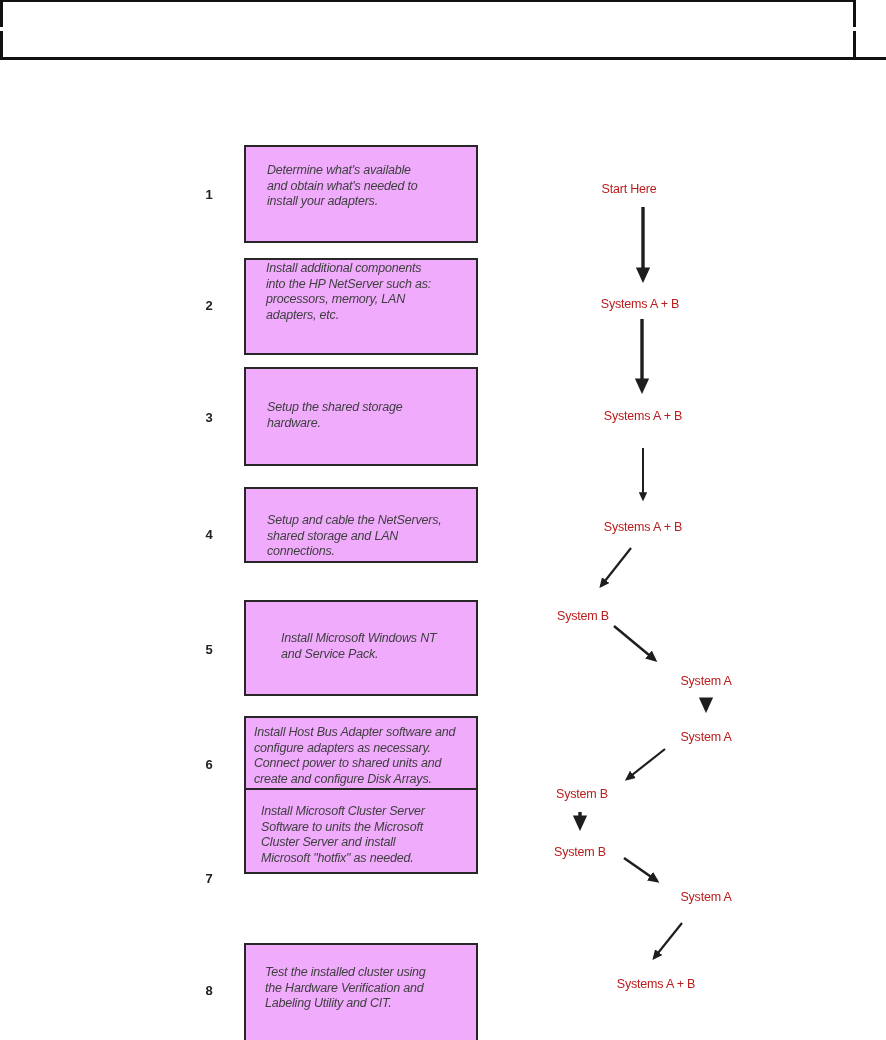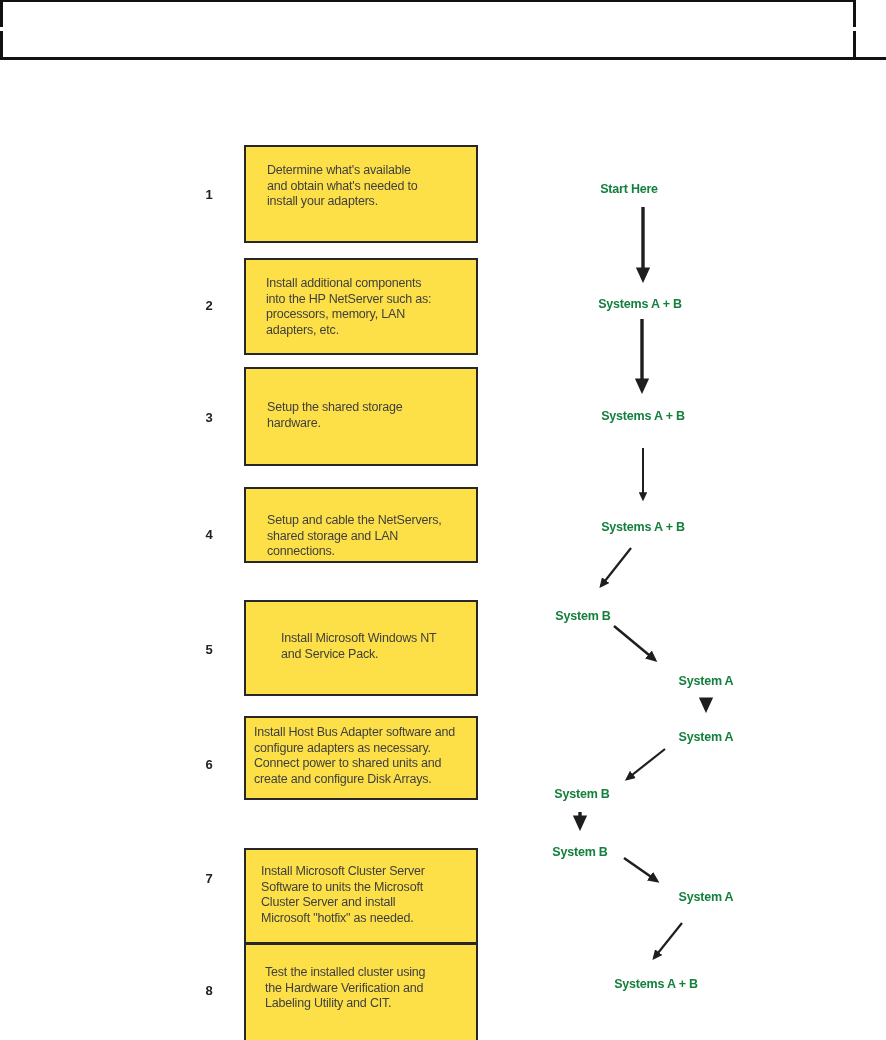--- a/index.html
+++ b/index.html
@@ -22,30 +22,30 @@
     position:absolute;left:0;top:57px;width:886px;height:3px;background:#111;
   }
   
   .step-num{
     position:absolute;left:196px;width:26px;text-align:center;
     font-size:13px;font-weight:bold;color:#222;
   }
   
   .step-box{
     position:absolute;left:244px;width:234px;box-sizing:border-box;
-    border:2px solid #272727;background:#fde047;
+    border:2px solid #272727;background:#f0abfc;font-style:italic;
   }
   .step-box .line{
     font-size:12.5px;line-height:15.5px;color:#3f3f3f;white-space:nowrap;
     letter-spacing:-0.2px;
   }
   
   .flow-label{
     position:absolute;transform:translateX(-50%);white-space:nowrap;
-    font-size:12.5px;color:#15803d;letter-spacing:-0.2px;font-weight:bold;
+    font-size:12.5px;color:#b91c1c;letter-spacing:-0.2px;
   }
   .arrows{position:absolute;left:0;top:0;pointer-events:none;}
 </style>
 </head>
 <body>
 
 <div id="page">
 
   <div>
     <div class="hdr-row1"></div>
@@ -61,21 +61,21 @@
   <div class="step-num" style="top:757px">6</div>
   <div class="step-num" style="top:871px">7</div>
   <div class="step-num" style="top:983px">8</div>
 
   <div class="step-box" style="top:145px;height:98px;padding:16px 6px 0 21px">
     <div class="line">Determine what's available</div>
     <div class="line">and obtain what's needed to</div>
     <div class="line">install your adapters.</div>
   </div>
 
-  <div class="step-box" style="top:258px;height:97px;padding:16px 6px 0 20px">
+  <div class="step-box" style="top:258px;height:97px;padding:1px 6px 0 20px">
     <div class="line">Install additional components</div>
     <div class="line">into the HP NetServer such as:</div>
     <div class="line">processors, memory, LAN</div>
     <div class="line">adapters, etc.</div>
   </div>
 
   <div class="step-box" style="top:367px;height:99px;padding:31px 18px 0 21px">
     <div class="line">Setup the shared storage</div>
     <div class="line">hardware.</div>
   </div>
@@ -84,28 +84,28 @@
     <div class="line">Setup and cable the NetServers,</div>
     <div class="line">shared storage and LAN</div>
     <div class="line">connections.</div>
   </div>
 
   <div class="step-box" style="top:600px;height:96px;padding:29px 6px 0 35px">
     <div class="line">Install Microsoft Windows NT</div>
     <div class="line">and Service Pack.</div>
   </div>
 
-  <div class="step-box" style="top:716px;height:84px;padding:7px 4px 0 8px">
+  <div class="step-box" style="top:716px;height:96px;padding:7px 4px 0 8px">
     <div class="line">Install Host Bus Adapter software and</div>
     <div class="line">configure adapters as necessary.</div>
     <div class="line">Connect power to shared units and</div>
     <div class="line">create and configure Disk Arrays.</div>
   </div>
 
-  <div class="step-box" style="top:848px;height:96px;padding:14px 0 0 15px">
+  <div class="step-box" style="top:788px;height:86px;padding:14px 0 0 15px">
     <div class="line">Install Microsoft Cluster Server</div>
     <div class="line">Software to units the Microsoft</div>
     <div class="line">Cluster Server and install</div>
     <div class="line">Microsoft "hotfix" as needed.</div>
   </div>
 
   <div class="step-box" style="top:943px;height:120px;padding:20px 4px 0 19px">
     <div class="line">Test the installed cluster using</div>
     <div class="line">the Hardware Verification and</div>
     <div class="line">Labeling Utility and CIT.</div>

